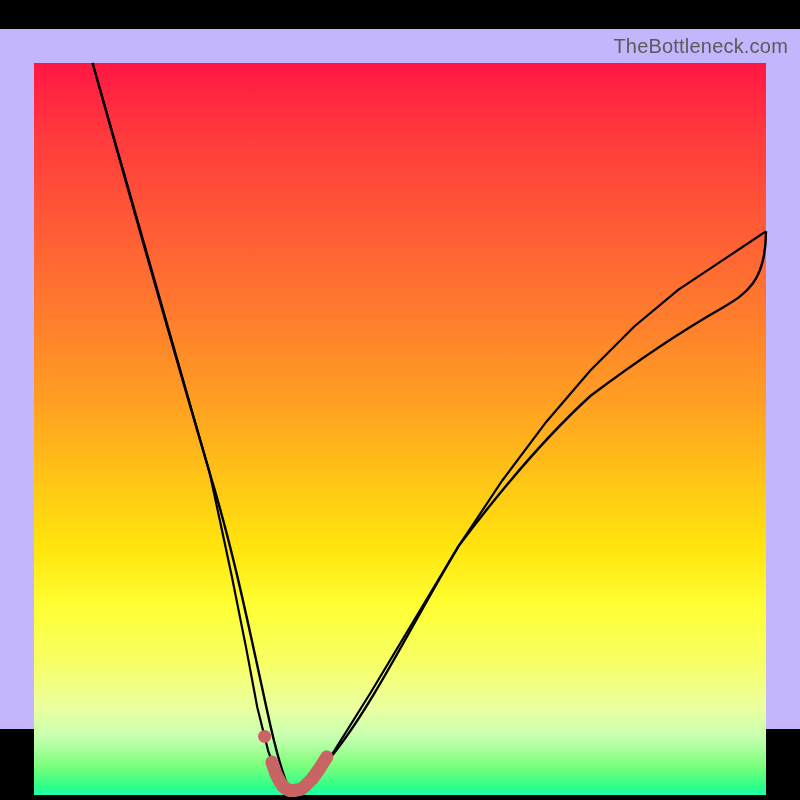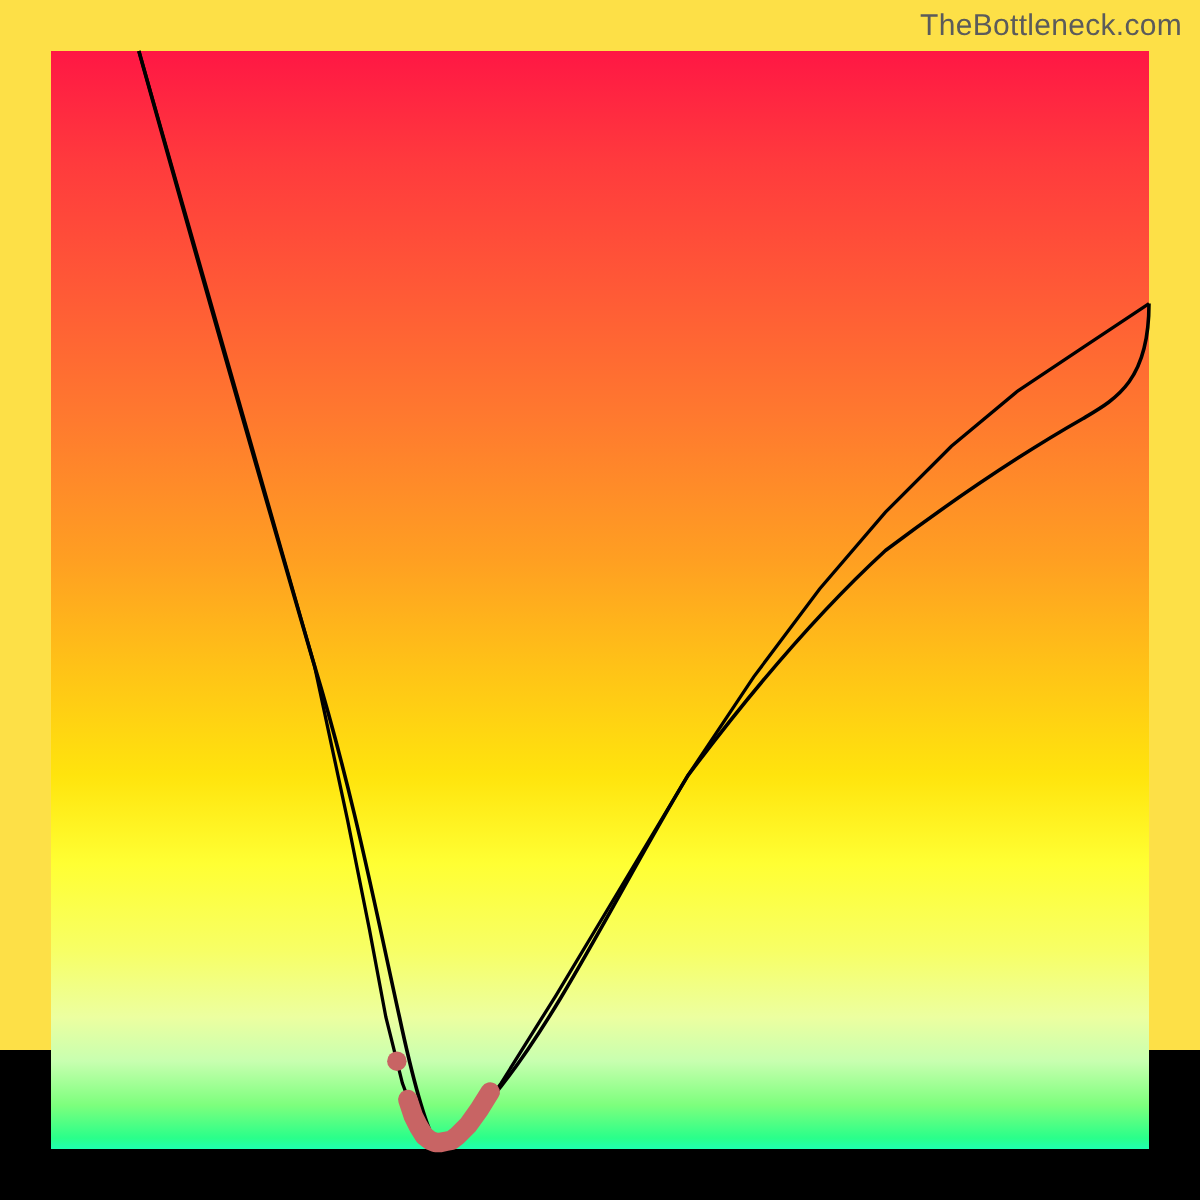--- a/index.html
+++ b/index.html
@@ -8,21 +8,22 @@
     width: 800px;
     height: 800px;
     overflow: hidden;
     background: #000;
     font-family: Arial, Helvetica, sans-serif;
   }
   .frame {
     position: relative;
     width: 800px;
     height: 700px;
-    background: #fde047;
+    background: #c4b5fd;
+    margin-top: 29px;
   }
   .plot-area {
     position: absolute;
     left: 34px;
     top: 34px;
     width: 732px;
     height: 732px;
     
     background: linear-gradient(
       to bottom,

